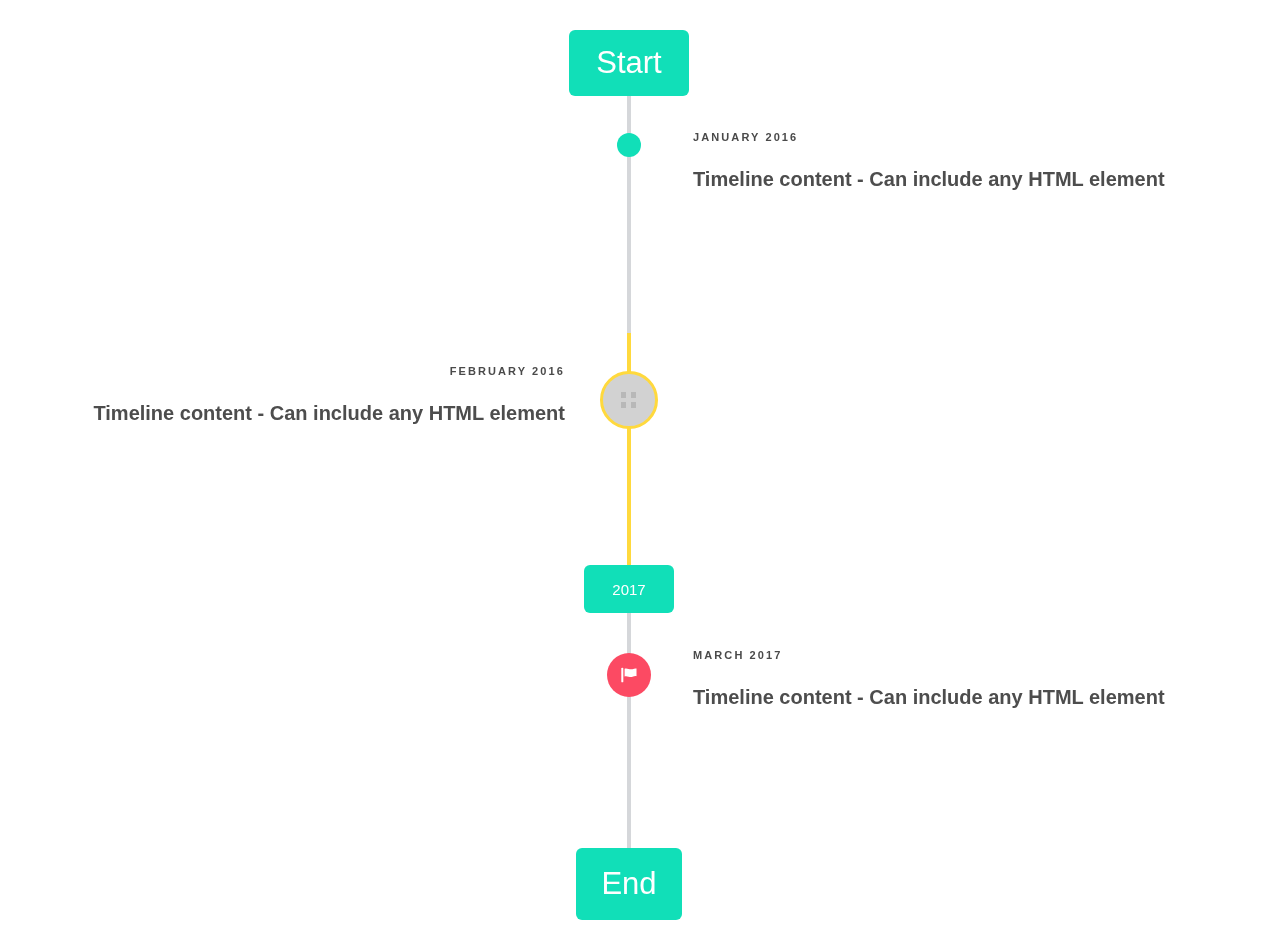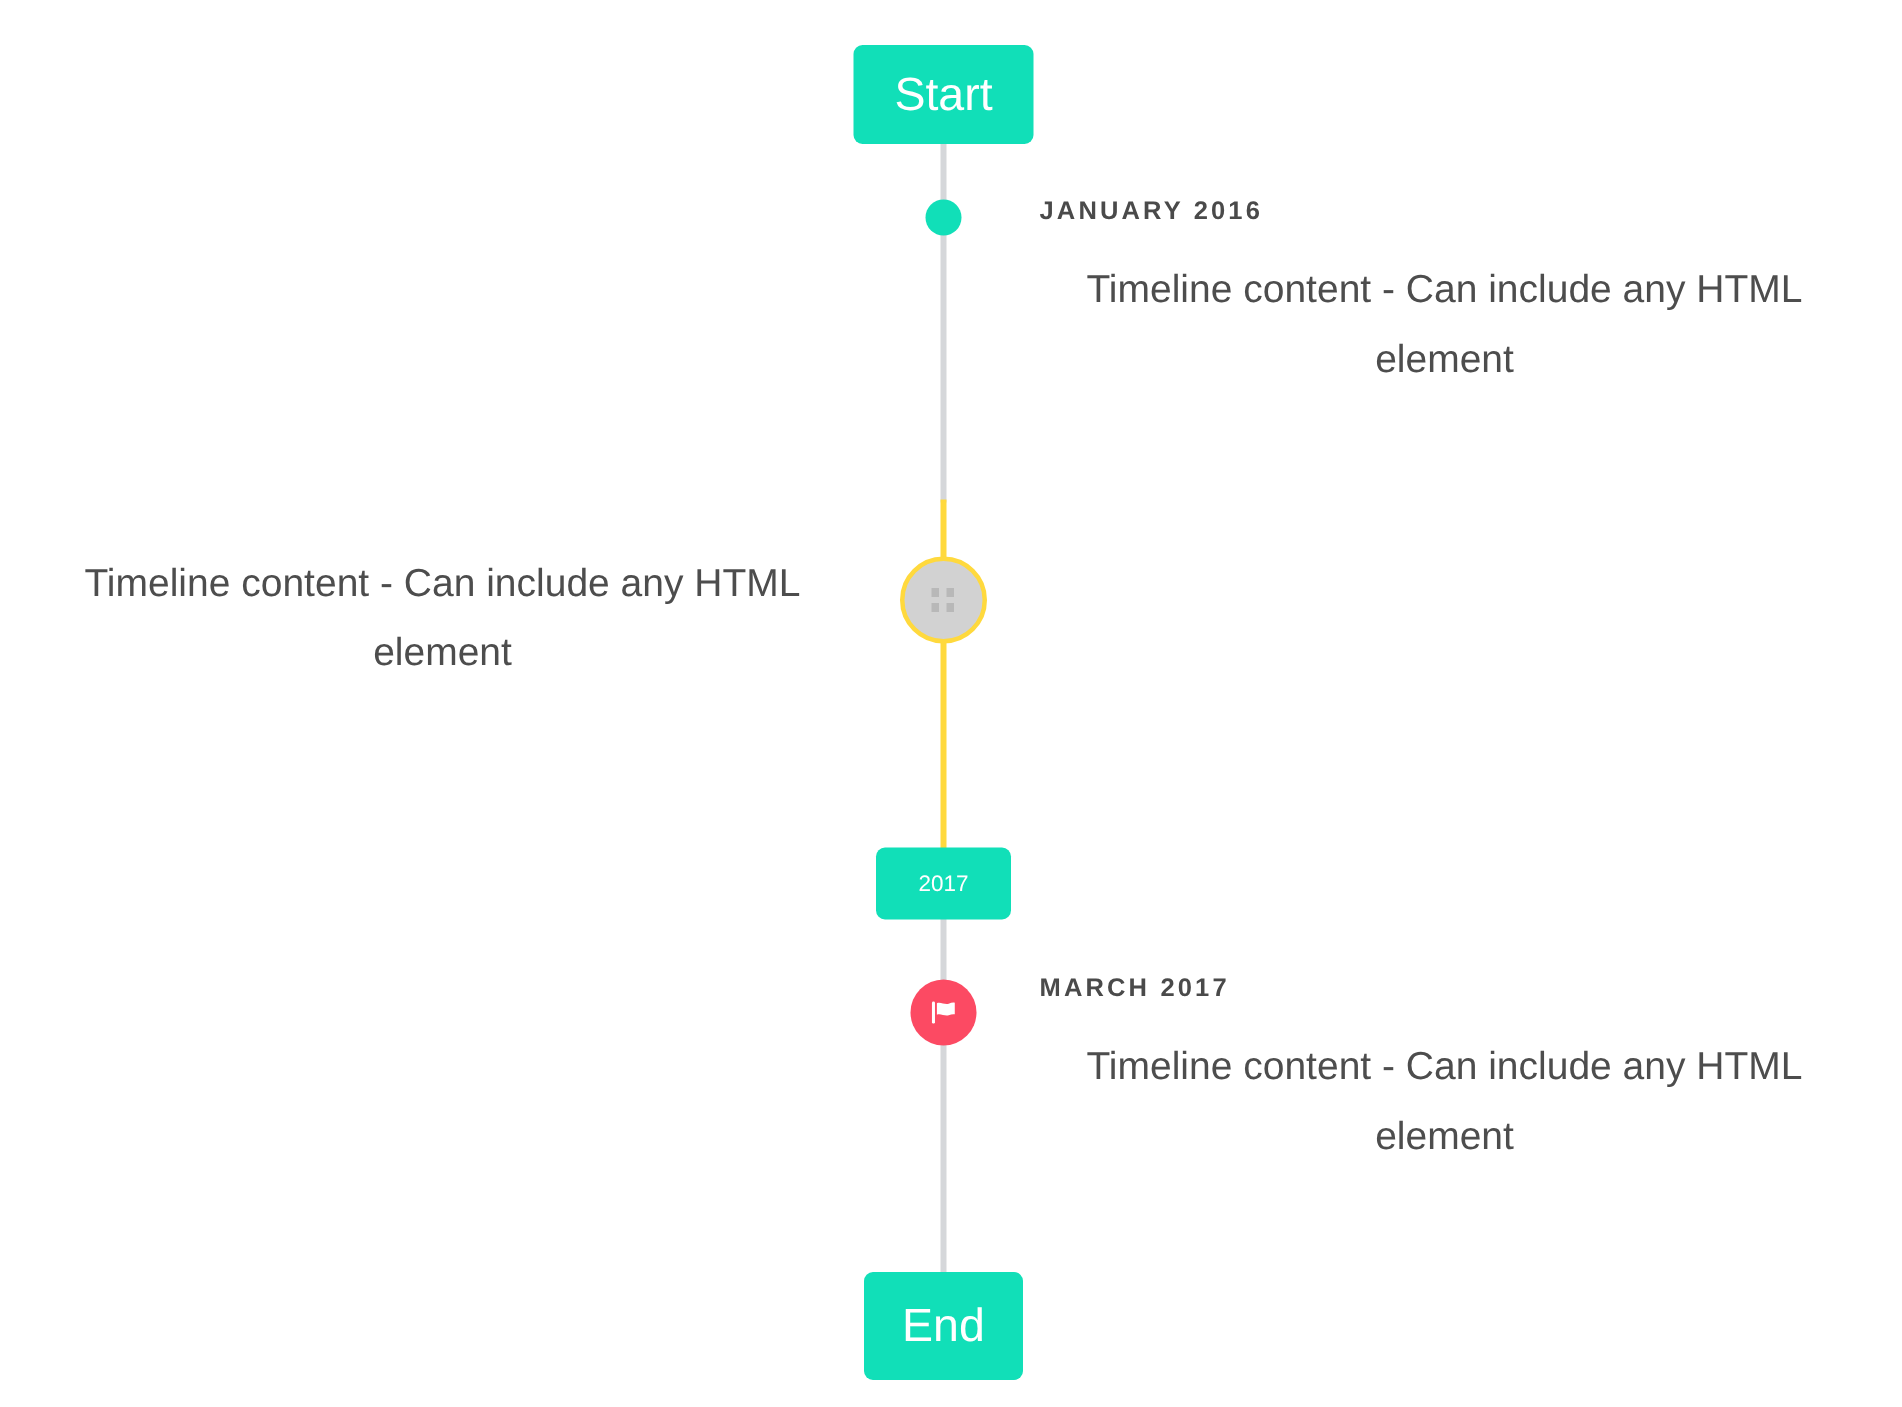--- a/index.html
+++ b/index.html
@@ -133,35 +133,34 @@
   .entry-left {
     left: 25px;
     width: 540px;
     text-align: right;
   }
   .entry-jan  { top: 131px; }
   .entry-feb  { top: 365px; }
   .entry-mar  { top: 649px; }
 
   .entry-heading {
-    font-size: 17px;
+    font-size: 11px;
     font-weight: bold;
     letter-spacing: 2.1px;
     color: #4a4a4a;
     text-transform: uppercase;
     margin: 0 0 18px 0;
     line-height: 1.2;
   }
   .entry-body {
-    font-size: 26px;
-    font-weight: 400;
+    font-size: 20px;
+    font-weight: 700;
     color: #4d4d4d;
     line-height: 1.78;
     margin: 0;
-    text-align: center;
   }
 </style>
 </head>
 <body>
 
 <div class="timeline">
 
   <div class="rail rail-gray-top"></div>
   <div class="rail rail-yellow"></div>
   <div class="rail rail-gray-bottom"></div>
@@ -180,20 +179,21 @@
       <svg viewBox="0 0 18 18" width="18" height="18" aria-hidden="true">
         <rect x="1" y="1" width="5" height="6" fill="#8a8a8a"></rect>
         <rect x="11" y="1" width="5" height="6" fill="#8a8a8a"></rect>
         <rect x="1" y="11" width="5" height="6" fill="#8a8a8a"></rect>
         <rect x="11" y="11" width="5" height="6" fill="#8a8a8a"></rect>
       </svg>
     </span>
   </div>
 
   <div class="entry entry-left entry-feb">
+    <div class="entry-heading">FEBRUARY 2016</div>
     <div class="entry-body">Timeline content - Can include any HTML element</div>
   </div>
 
   <div class="badge badge-year">2017</div>
 
   <div class="marker marker-flag">
     <span>
       <svg viewBox="0 0 24 24" width="22" height="22" aria-hidden="true">
         <rect x="3.6" y="4" width="2.2" height="16" rx="1" fill="#ffffff"></rect>
         <path d="M7.2 5.2 C10 4.1 13 6.6 15.8 5.6 C17.4 5.0 18.8 4.6 20.2 4.9 L20.2 13.3 C18.8 13.0 17.4 13.4 15.8 14.0 C13 15.0 10 12.5 7.2 13.6 Z" fill="#ffffff"></path>

